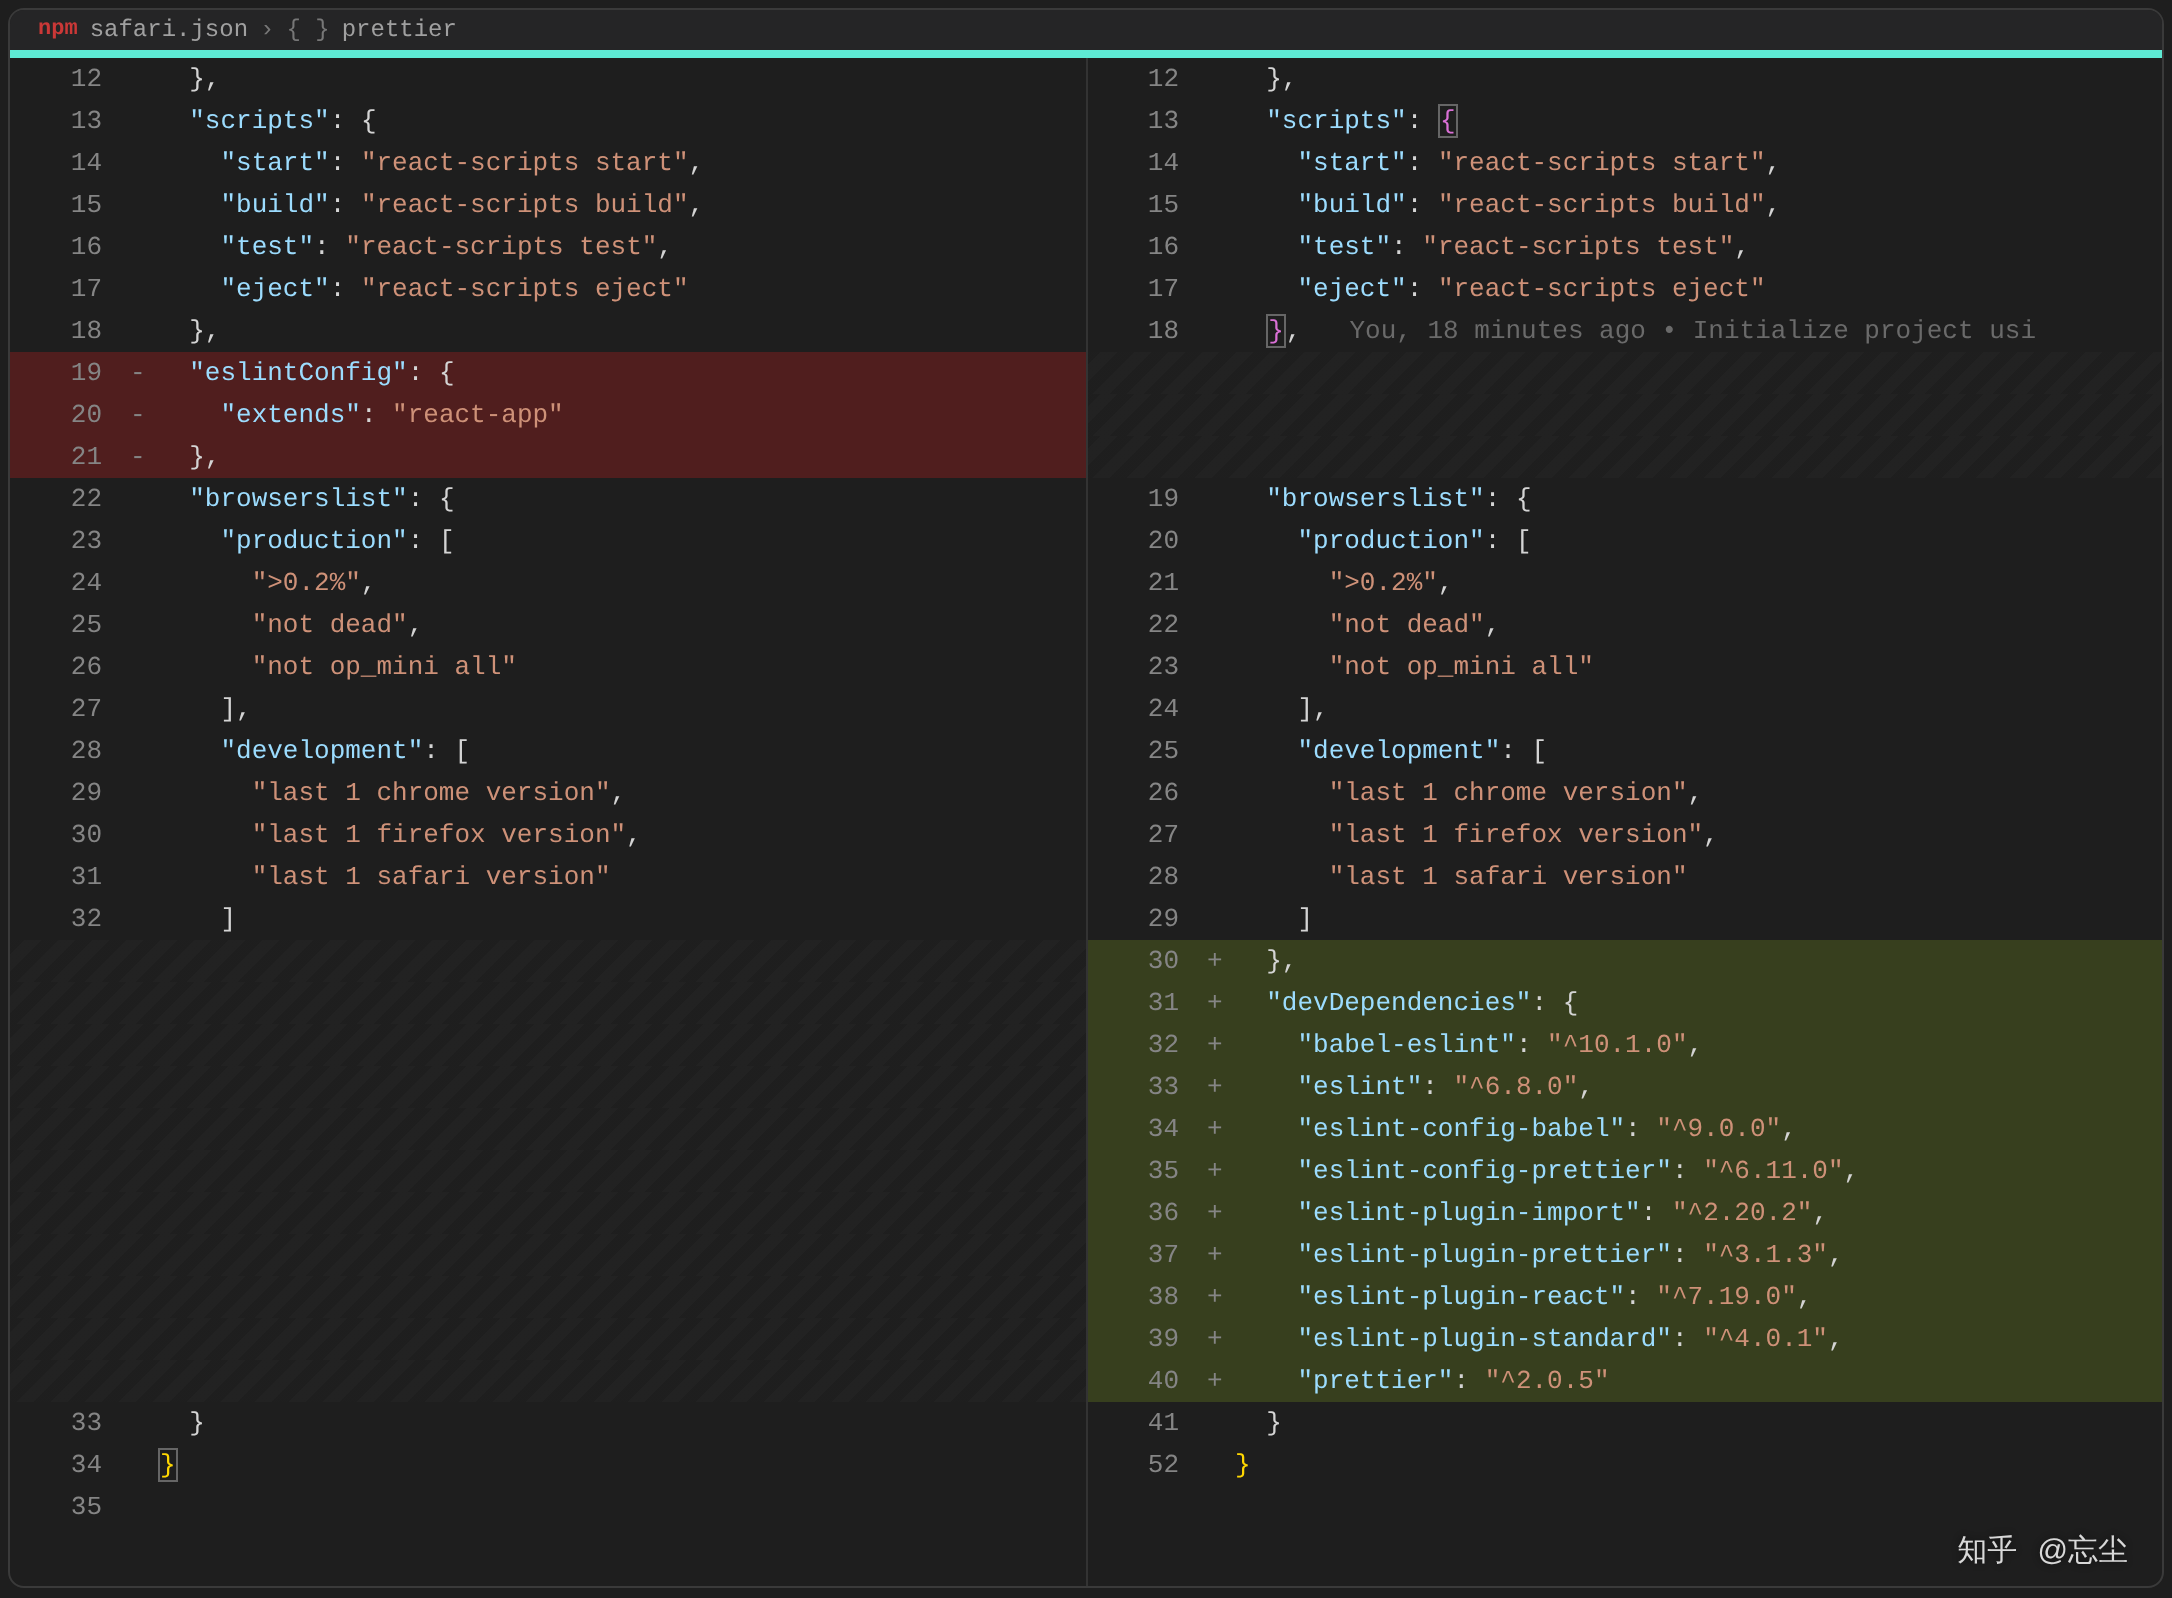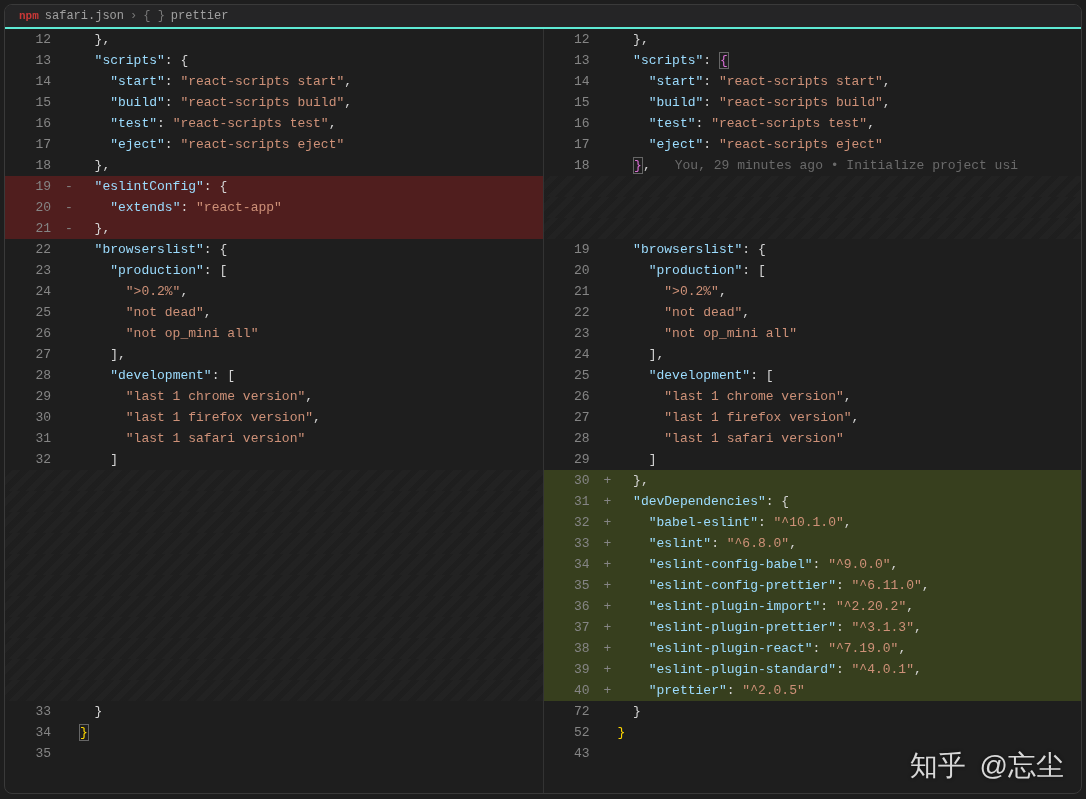--- a/index.html
+++ b/index.html
@@ -23,21 +23,21 @@
     border: 1px solid #3a3a3a;
   }
   .breadcrumb {
     height: 24px;
     padding: 3px 14px;
     display: flex;
     align-items: center;
     gap: 6px;
     font-size: 12px;
     color: #a0a0a0;
-    border-bottom: 2px solid #5eead4;
+    border-bottom: 4px solid #5eead4;
     background: #252526;
   }
   .breadcrumb .file-icon { color: #cb3837; font-size: 11px; font-weight: bold; }
   .breadcrumb .chevron { color: #777; }
   .breadcrumb .braces { color: #777; }
   .diff-container {
     display: flex;
     height: calc(100% - 24px);
   }
   .pane {
@@ -89,21 +89,21 @@
   .s-punc   { color: #d4d4d4; }
   .s-brace  { color: #d4d4d4; }
   .s-brace-y{ color: #ffd700; }        
   .s-brace-p{ color: #da70d6; }
   .watermark {
     position: absolute;
     right: 22px;
     bottom: 14px;
     color: #e8e8e8;
     font-family: -apple-system, "PingFang SC", "Hiragino Sans GB", sans-serif;
-    font-size: 28px;
+    font-size: 15px;
     opacity: 0.92;
     text-shadow: 0 0 4px rgba(0,0,0,0.6);
   }
   .watermark .zh { margin-right: 6px; }
 </style>
 </head>
 <body>
 
 <div class="frame">
   <div class="breadcrumb">
@@ -151,21 +151,21 @@
         <div class="line"><div class="gutter">34</div><div class="code"><span class="s-brace-y brace-box" style="border: 1px solid rgb(102, 102, 102);">}</span></div></div>
         <div class="line"><div class="gutter">35</div><div class="code"></div></div>
       </div>
     <div class="pane pane-right" id="pane-right">
         <div class="line"><div class="gutter">12</div><div class="code">  <span class="s-brace">}</span><span class="s-punc">,</span></div></div>
         <div class="line"><div class="gutter">13</div><div class="code">  <span class="s-key">"scripts"</span><span class="s-punc">: </span><span class="s-brace-p brace-box" style="border: 1px solid rgb(102, 102, 102);">{</span></div></div>
         <div class="line"><div class="gutter">14</div><div class="code">    <span class="s-key">"start"</span><span class="s-punc">: </span><span class="s-str">"react-scripts start"</span><span class="s-punc">,</span></div></div>
         <div class="line"><div class="gutter">15</div><div class="code">    <span class="s-key">"build"</span><span class="s-punc">: </span><span class="s-str">"react-scripts build"</span><span class="s-punc">,</span></div></div>
         <div class="line"><div class="gutter">16</div><div class="code">    <span class="s-key">"test"</span><span class="s-punc">: </span><span class="s-str">"react-scripts test"</span><span class="s-punc">,</span></div></div>
         <div class="line"><div class="gutter">17</div><div class="code">    <span class="s-key">"eject"</span><span class="s-punc">: </span><span class="s-str">"react-scripts eject"</span></div></div>
-        <div class="line"><div class="gutter">18</div><div class="code">  <span class="s-brace-p brace-box" style="border: 1px solid rgb(102, 102, 102);">}</span><span class="s-punc">,</span><span class="blame">You, 29 minutes ago • Initialize project usi</span></div></div>
+        <div class="line"><div class="gutter">18</div><div class="code">  <span class="s-brace-p brace-box" style="border: 1px solid rgb(102, 102, 102);">}</span><span class="s-punc">,</span><span class="blame">You, 18 minutes ago • Initialize project usi</span></div></div>
         <div class="line hatch"><div class="gutter"></div><div class="code"></div></div>
         <div class="line hatch"><div class="gutter"></div><div class="code"></div></div>
         <div class="line hatch"><div class="gutter"></div><div class="code"></div></div>
         <div class="line"><div class="gutter">19</div><div class="code">  <span class="s-key">"browserslist"</span><span class="s-punc">: </span><span class="s-brace">{</span></div></div>
         <div class="line"><div class="gutter">20</div><div class="code">    <span class="s-key">"production"</span><span class="s-punc">: </span><span class="s-brace">[</span></div></div>
         <div class="line"><div class="gutter">21</div><div class="code">      <span class="s-str">"&gt;0.2%"</span><span class="s-punc">,</span></div></div>
         <div class="line"><div class="gutter">22</div><div class="code">      <span class="s-str">"not dead"</span><span class="s-punc">,</span></div></div>
         <div class="line"><div class="gutter">23</div><div class="code">      <span class="s-str">"not op_mini all"</span></div></div>
         <div class="line"><div class="gutter">24</div><div class="code">    <span class="s-brace">]</span><span class="s-punc">,</span></div></div>
         <div class="line"><div class="gutter">25</div><div class="code">    <span class="s-key">"development"</span><span class="s-punc">: </span><span class="s-brace">[</span></div></div>
@@ -177,23 +177,22 @@
         <div class="line added"><div class="gutter">31<span class="sign">+</span></div><div class="code">  <span class="s-key">"devDependencies"</span><span class="s-punc">: </span><span class="s-brace">{</span></div></div>
         <div class="line added"><div class="gutter">32<span class="sign">+</span></div><div class="code">    <span class="s-key">"babel-eslint"</span><span class="s-punc">: </span><span class="s-str">"^10.1.0"</span><span class="s-punc">,</span></div></div>
         <div class="line added"><div class="gutter">33<span class="sign">+</span></div><div class="code">    <span class="s-key">"eslint"</span><span class="s-punc">: </span><span class="s-str">"^6.8.0"</span><span class="s-punc">,</span></div></div>
         <div class="line added"><div class="gutter">34<span class="sign">+</span></div><div class="code">    <span class="s-key">"eslint-config-babel"</span><span class="s-punc">: </span><span class="s-str">"^9.0.0"</span><span class="s-punc">,</span></div></div>
         <div class="line added"><div class="gutter">35<span class="sign">+</span></div><div class="code">    <span class="s-key">"eslint-config-prettier"</span><span class="s-punc">: </span><span class="s-str">"^6.11.0"</span><span class="s-punc">,</span></div></div>
         <div class="line added"><div class="gutter">36<span class="sign">+</span></div><div class="code">    <span class="s-key">"eslint-plugin-import"</span><span class="s-punc">: </span><span class="s-str">"^2.20.2"</span><span class="s-punc">,</span></div></div>
         <div class="line added"><div class="gutter">37<span class="sign">+</span></div><div class="code">    <span class="s-key">"eslint-plugin-prettier"</span><span class="s-punc">: </span><span class="s-str">"^3.1.3"</span><span class="s-punc">,</span></div></div>
         <div class="line added"><div class="gutter">38<span class="sign">+</span></div><div class="code">    <span class="s-key">"eslint-plugin-react"</span><span class="s-punc">: </span><span class="s-str">"^7.19.0"</span><span class="s-punc">,</span></div></div>
         <div class="line added"><div class="gutter">39<span class="sign">+</span></div><div class="code">    <span class="s-key">"eslint-plugin-standard"</span><span class="s-punc">: </span><span class="s-str">"^4.0.1"</span><span class="s-punc">,</span></div></div>
         <div class="line added"><div class="gutter">40<span class="sign">+</span></div><div class="code">    <span class="s-key">"prettier"</span><span class="s-punc">: </span><span class="s-str">"^2.0.5"</span></div></div>
-        <div class="line"><div class="gutter">72</div><div class="code">  <span class="s-brace">}</span></div></div>
+        <div class="line"><div class="gutter">41</div><div class="code">  <span class="s-brace">}</span></div></div>
         <div class="line"><div class="gutter">52</div><div class="code"><span class="s-brace-y">}</span></div></div>
-        <div class="line"><div class="gutter">43</div><div class="code"></div></div>
       </div>
   </div>
 </div>
 
 <div class="watermark">
   <span class="zh">知乎</span>
   <span>@忘尘</span>
 </div>
 
 </body></html>

